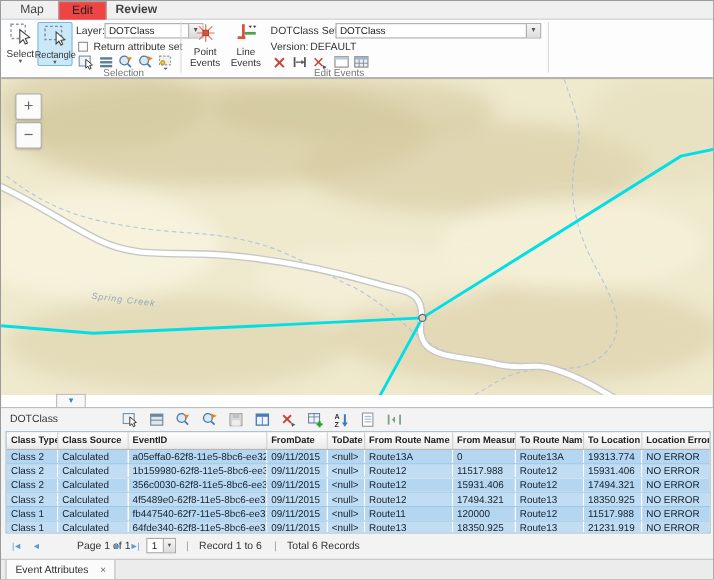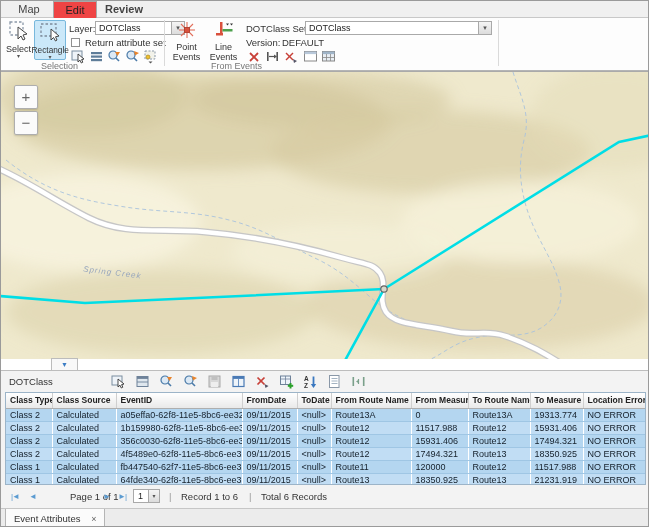--- a/index.html
+++ b/index.html
@@ -21,21 +21,21 @@
   .bigbtn .blabel { line-height:9px; margin-top:1px; text-align:center; }
   .bigbtn .caret { font-size:6px; color:#555; line-height:5px; }
   .bigbtn.hl { background:#cbe8f9; border:1px solid #79b8dc; }
   .rlabel { position:absolute; font-size:9.5px; color:#333; white-space:nowrap; }
   .combo { position:absolute; height:14px; background:#fff; border:1px solid #a9a9a9; }
   .combo .ctext { position:absolute; left:3px; top:1px; font-size:9px; color:#222; white-space:nowrap; }
   .combo .cbtn { position:absolute; right:0; top:0; width:13px; height:12px; text-align:center;
                  background:linear-gradient(#f5f5f5,#dcdcdc); border-left:1px solid #a9a9a9;
                  font-size:7px; color:#555; line-height:12px; }
   .checkbox { position:absolute; width:9px; height:9px; background:#fff; border:1px solid #909090; }
-  .grouplabel { position:absolute; top:43px; font-size:9px; color:#767676; text-align:left; }
+  .grouplabel { position:absolute; top:43px; font-size:9px; color:#767676; text-align:right; }
   .vsep { position:absolute; top:2px; width:1px; height:46px; background:#dadada; }
   .mini { position:absolute; width:15px; height:15px; display:inline-block; }
   .mini svg { display:block; }
 
   
   .map { position:absolute; left:0; top:70px; width:649px; height:288px; background:#efe9cd;
          border-top:1px solid #aaa; overflow:hidden; }
   .map svg.base { position:absolute; left:0; top:0; }
   .zoomctl { position:absolute; left:13px; top:13px; width:24px; }
   .zoombtn { width:24px; height:24px; background:#fbfbfb; border:1px solid #aeaeae;
@@ -232,21 +232,21 @@
     </span>
     <span class="mini" style="left:320px;top:31px;">
       <svg width="15" height="15" viewBox="0 0 15 15">
           <rect x="1.5" y="2.5" width="12" height="9.5" fill="#e8eef4" stroke="#888" stroke-width="1"></rect>
           <rect x="1.5" y="2.5" width="12" height="2.6" fill="#9fb4c8"></rect>
           <line x1="5.5" y1="5" x2="5.5" y2="12" stroke="#888" stroke-width=".8"></line>
           <line x1="9.5" y1="5" x2="9.5" y2="12" stroke="#888" stroke-width=".8"></line>
           <line x1="1.5" y1="8.5" x2="13.5" y2="8.5" stroke="#888" stroke-width=".8"></line>
         </svg>
     </span>
-    <div class="grouplabel" style="left:210px;width:120px;">From Events</div>
+    <div class="grouplabel" style="left:210px;width:120px;">Edit Events</div>
     <div class="vsep" style="left:497px;"></div>
   </div>
 
   <div class="map">
     <svg class="base" width="649" height="288" viewBox="0 0 649 288">
       <defs>
           <filter id="soft" x="-40%" y="-40%" width="180%" height="180%">
             <feGaussianBlur stdDeviation="8"></feGaussianBlur>
           </filter>
         </defs>
@@ -401,21 +401,21 @@
         <thead>
             <tr id="grid-head">
               <th>Class Type</th>
               <th>Class Source</th>
               <th>EventID</th>
               <th>FromDate</th>
               <th>ToDate</th>
               <th>From Route Name</th>
               <th>From Measure</th>
               <th>To Route Name</th>
-              <th>To Measure</th>
+              <th>To Location</th>
               <th>Location Error</th>
             </tr>
           </thead>
         <tbody id="grid-body">
             <tr class="r-odd">
               <td>Class 2</td>
               <td>Calculated</td>
               <td>a05effa0-62f8-11e5-8bc6-ee32641d5ec9</td>
               <td>09/11/2015</td>
               <td>&lt;null&gt;</td>

